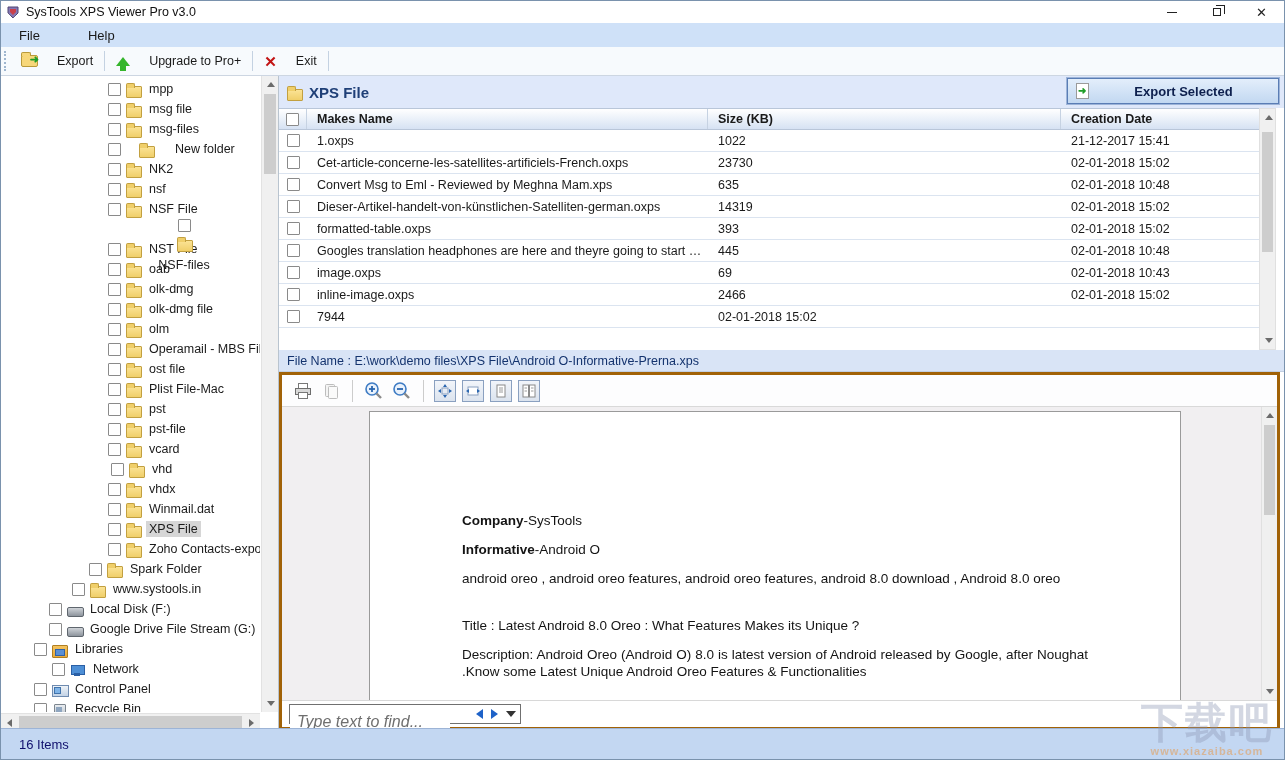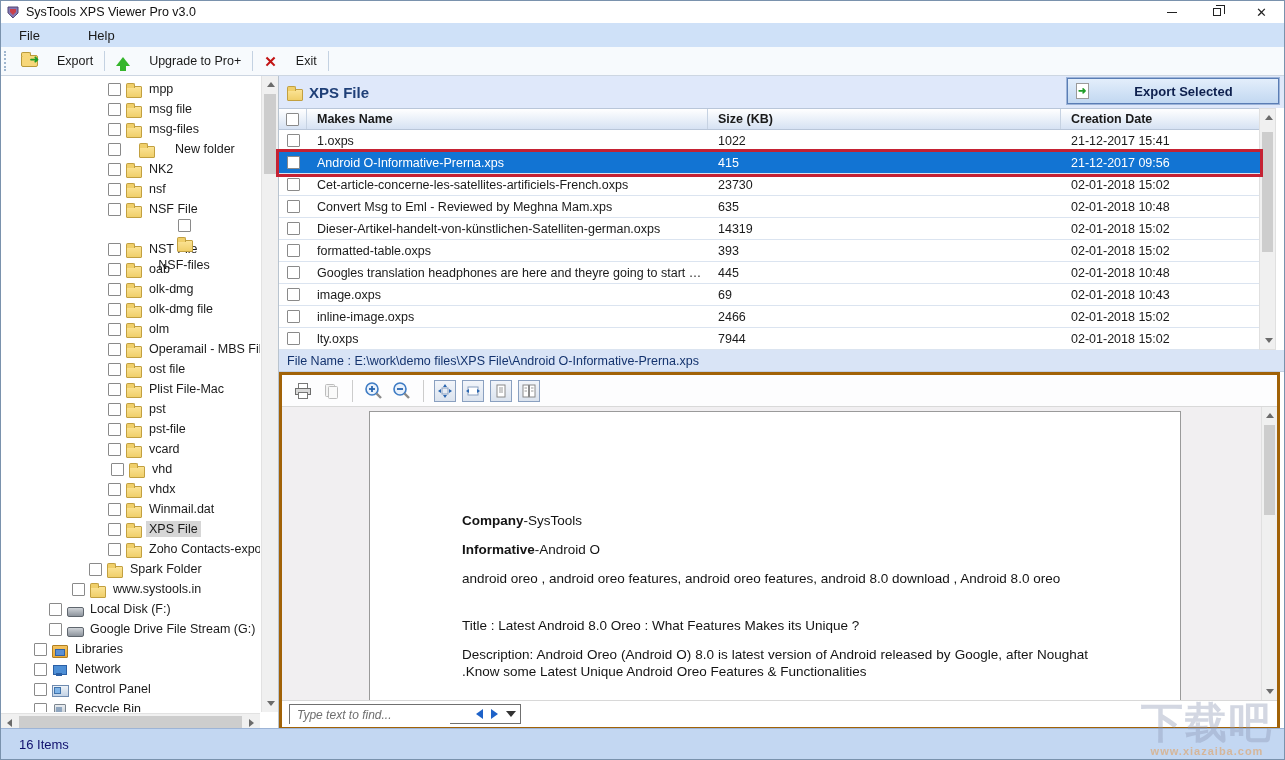--- a/index.html
+++ b/index.html
@@ -137,22 +137,22 @@
   .page { position:absolute; left:87px; top:4px; width:812px; height:400px; background:#fff;
           border:1px solid #9a9a9a; padding:100px 92px 0 92px; font-size:13.5px; line-height:17px; color:#141414; }
   .page p { margin-bottom:12px; }
   .page .gap { margin-top:30px; }
   .page .b { font-weight:bold; }
   .page .just { text-align:justify; }
   .pdoc-vscroll { right:0; top:0; bottom:0; width:16px; border-left:1px solid #e0e0e0; }
   .psearch { position:absolute; left:0; right:0; bottom:0; height:27px; background:#fff;
              border-top:1px solid #d8d8d8; display:flex; align-items:center; }
   .find-box { position:relative; margin-left:7px; width:232px; height:20px; border:1px solid #707070; background:#fff; }
-  .find-box input { position:absolute; left:0; top:1px; width:160px; height:18px; border:none; outline:none;
-             font-family:"Liberation Sans",sans-serif; font-size:12px; font-style:italic; color:#444; padding-left:7px; }
+  .find-box input { position:absolute; left:0; top:8px; width:160px; height:18px; border:none; outline:none;
+             font-family:"Liberation Sans",sans-serif; font-size:16px; font-style:italic; color:#444; padding-left:7px; }
   .find-box input::placeholder { color:#6f6f6f; font-style:italic; }
   .find-arrows { position:absolute; right:4px; top:0; height:18px; display:flex; align-items:center; gap:8px; }
   .ftri-left { width:0;height:0;border-top:5px solid transparent;border-bottom:5px solid transparent;border-right:7px solid #1e62c8; }
   .ftri-right { width:0;height:0;border-top:5px solid transparent;border-bottom:5px solid transparent;border-left:7px solid #1e62c8; }
   .ftri-down { width:0;height:0;border-left:5px solid transparent;border-right:5px solid transparent;border-top:6px solid #333; }
 
   
   .statusbar { position:absolute; left:0; bottom:0; right:0; height:31px; background:#c3d7f2;
                border-top:1px solid #9db4d6; display:flex; align-items:center; padding-left:18px;
                font-size:13px; color:#10106e; }
@@ -352,21 +352,21 @@
         <div class="tree-item" style="padding-left: 48px;">
           <span class="checkbox"></span>
           <span class="ticon ic-drive"></span>
           <span class="tlabel">Google Drive File Stream (G:)</span>
         </div>
         <div class="tree-item" style="padding-left: 33px;">
           <span class="checkbox"></span>
           <span class="ticon ic-libraries"></span>
           <span class="tlabel">Libraries</span>
         </div>
-        <div class="tree-item" style="padding-left: 33px;">
+        <div class="tree-item" style="padding-left: 51px;">
           <span class="checkbox"></span>
           <span class="ticon ic-network"></span>
           <span class="tlabel">Network</span>
         </div>
         <div class="tree-item" style="padding-left: 33px;">
           <span class="checkbox"></span>
           <span class="ticon ic-control"></span>
           <span class="tlabel">Control Panel</span>
         </div>
         <div class="tree-item" style="padding-left: 33px;">
@@ -417,28 +417,20 @@
       </div>
       <div id="table-body">
           <div class="trow">
             <div class="cell cb">
               <span class="checkbox"></span>
             </div>
             <div class="cell">1.oxps</div>
             <div class="cell">1022</div>
             <div class="cell">21-12-2017 15:41</div>
           </div>
-          <div class="trow selected">
-            <div class="cell cb">
-              <span class="checkbox"></span>
-            </div>
-            <div class="cell">Android O-Informative-Prerna.xps</div>
-            <div class="cell">415</div>
-            <div class="cell">21-12-2017 09:56</div>
-          </div>
           <div class="trow">
             <div class="cell cb">
               <span class="checkbox"></span>
             </div>
             <div class="cell">Cet-article-concerne-les-satellites-artificiels-French.oxps</div>
             <div class="cell">23730</div>
             <div class="cell">02-01-2018 15:02</div>
           </div>
           <div class="trow">
             <div class="cell cb">
@@ -485,21 +477,20 @@
               <span class="checkbox"></span>
             </div>
             <div class="cell">inline-image.oxps</div>
             <div class="cell">2466</div>
             <div class="cell">02-01-2018 15:02</div>
           </div>
           <div class="trow">
             <div class="cell cb">
               <span class="checkbox"></span>
             </div>
-            <div class="cell">lty.oxps</div>
             <div class="cell">7944</div>
             <div class="cell">02-01-2018 15:02</div>
           </div>
         </div>
       <div class="vscroll table-vscroll">
         <div class="scroll-arrow" style="top:0">
             <span class="tri-up"></span>
           </div>
         <div class="vthumb" style="top:23px; height:120px"></div>
         <div class="scroll-arrow" style="bottom:0">

